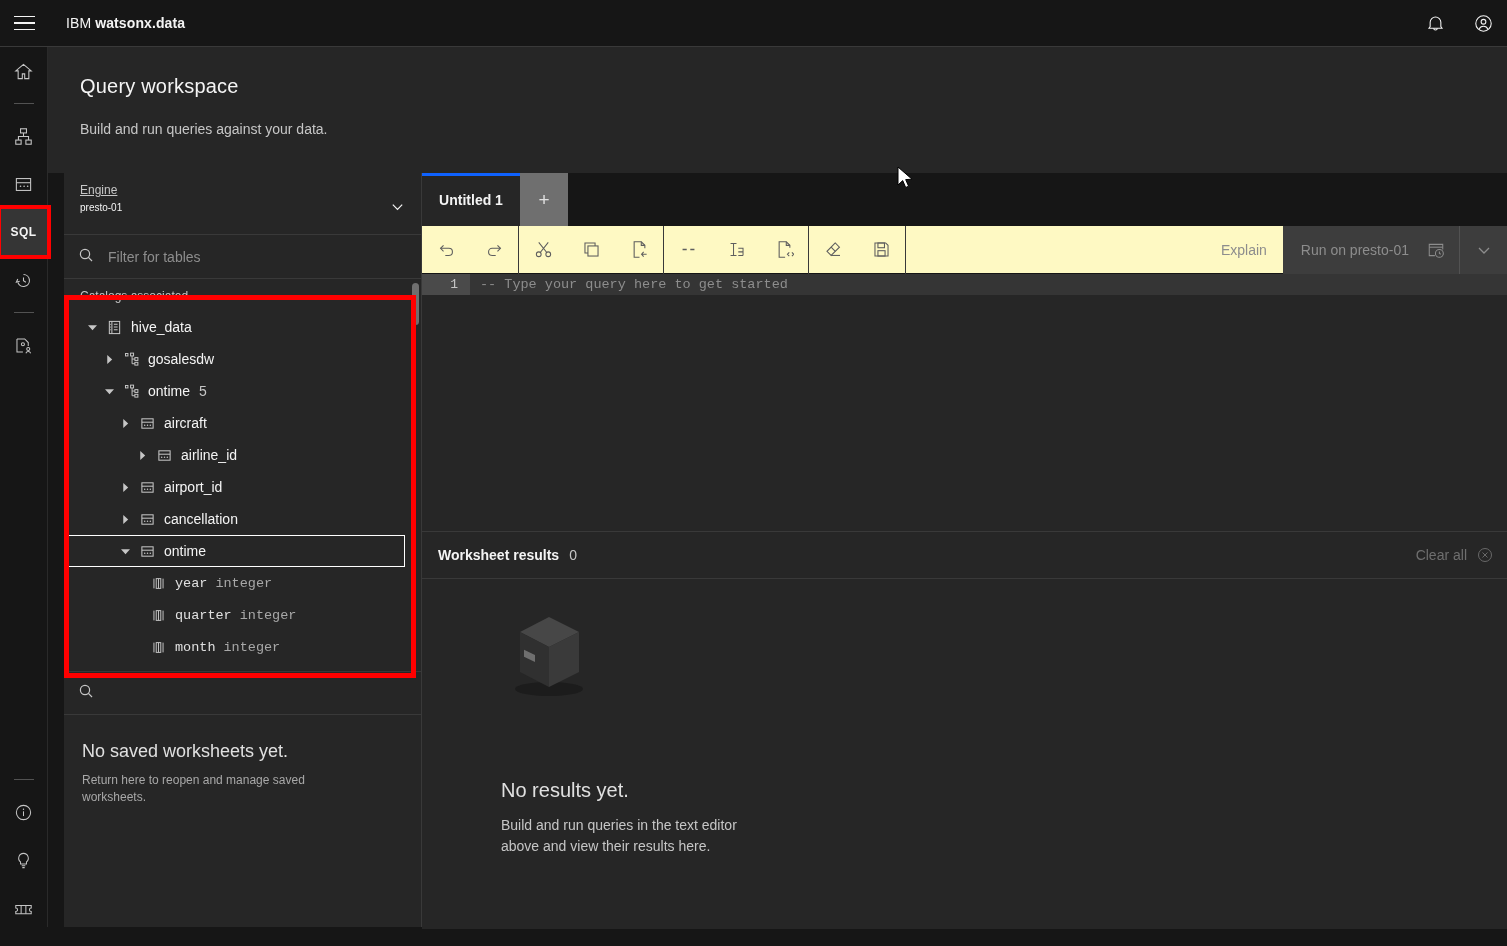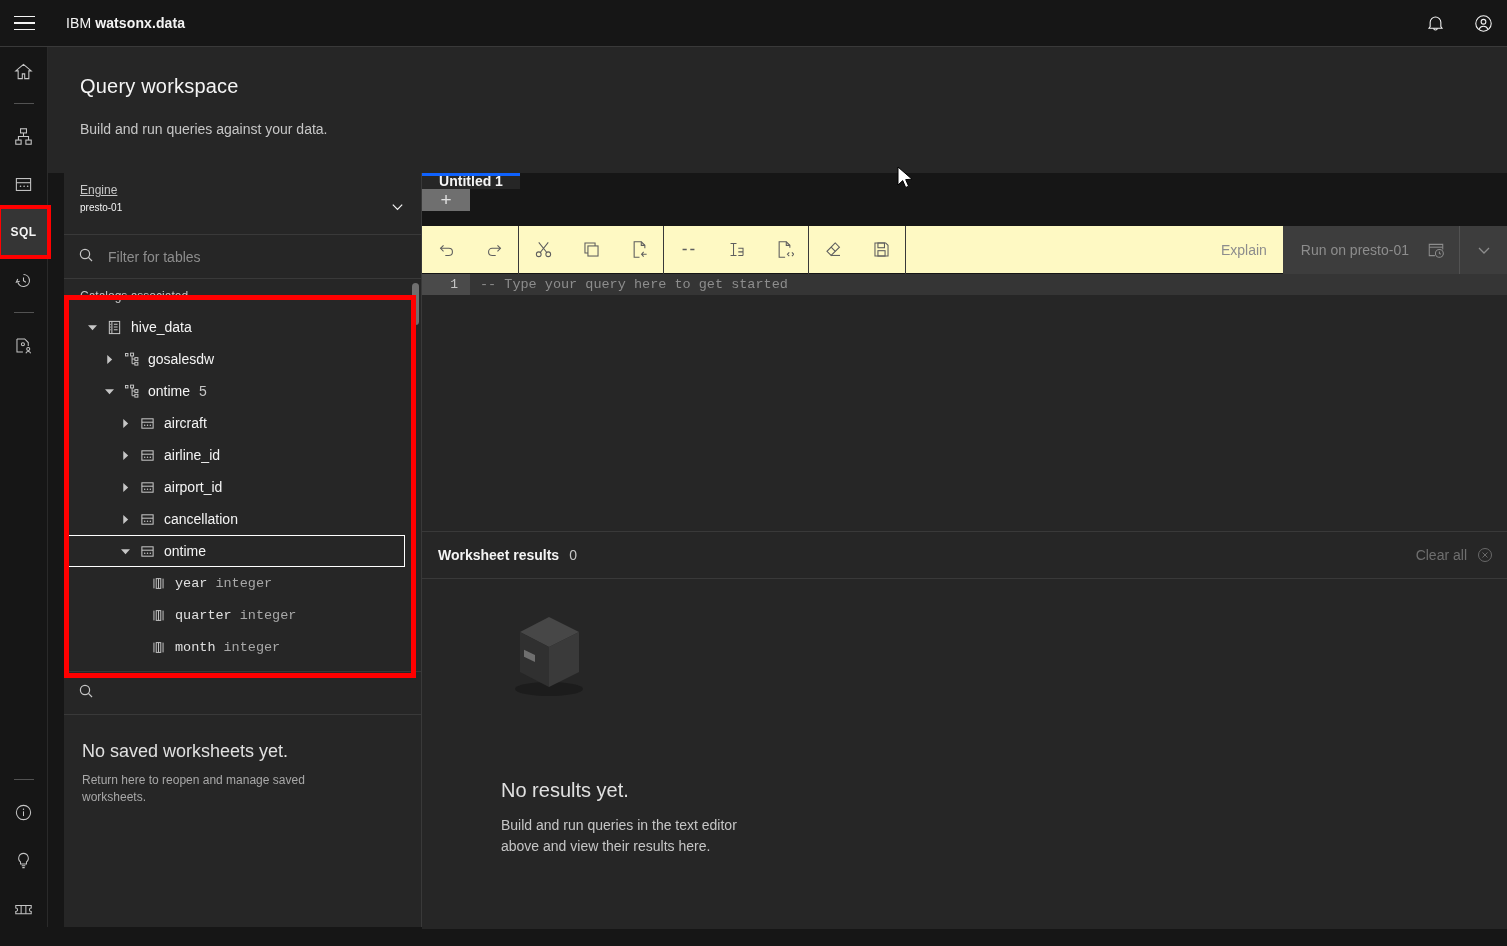--- a/index.html
+++ b/index.html
@@ -148,21 +148,21 @@
   .ws-empty { padding: 26px 18px 0 18px; }
   .ws-empty-title { font-size: 18px; color: #e0e0e0; font-weight: 300; }
   .ws-empty-sub { font-size: 12px; color: #a8a8a8; margin-top: 10px; line-height: 17px; max-width: 250px; }
 
   
   .editor-area {
     position: absolute; top: 173px; left: 422px; width: 1085px; height: 754px;
     background: #262626;
   }
   .tabbar {
-    height: 53px; background: #161616; display: flex; align-items: stretch; flex-direction: column;
+    height: 53px; background: #161616; display: flex; align-items: stretch;
   }
   .tab {
     width: 98px; background: #262626; position: relative;
     display: flex; align-items: center; justify-content: center;
     font-size: 14px; font-weight: 600; color: #f4f4f4; cursor: pointer;
   }
   .tab.active::before {
     content: ""; position: absolute; top: 0; left: 0; right: 0; height: 3px; background: #0f62fe;
   }
   .tab-add {
@@ -450,21 +450,21 @@
           <rect x="2" y="3" width="12" height="10"></rect>
             <path d="M2 6.6h12"></path>
           <circle cx="5" cy="9.8" r=".8" fill="#c6c6c6" stroke="none"></circle>
           <circle cx="8" cy="9.8" r=".8" fill="#c6c6c6" stroke="none"></circle>
           <circle cx="11" cy="9.8" r=".8" fill="#c6c6c6" stroke="none"></circle>
         </svg>
       </span>
       <span class="tlabel">aircraft</span>
     </div>
 
-    <div class="tree-row" style="padding-left:53px;">
+    <div class="tree-row" style="padding-left:70px;">
       <span class="caret">
         <svg width="9" height="9" viewBox="0 0 10 10">
             <path d="M2.5 0v10l5.5-5z" fill="#c6c6c6"></path>
           </svg>
       </span>
       <span class="titem-icon" style="margin-left:6px;">
         <svg width="15" height="15" viewBox="0 0 16 16" fill="none" stroke="#c6c6c6" stroke-width="1.1">
           <rect x="2" y="3" width="12" height="10"></rect>
             <path d="M2 6.6h12"></path>
           <circle cx="5" cy="9.8" r=".8" fill="#c6c6c6" stroke="none"></circle>

